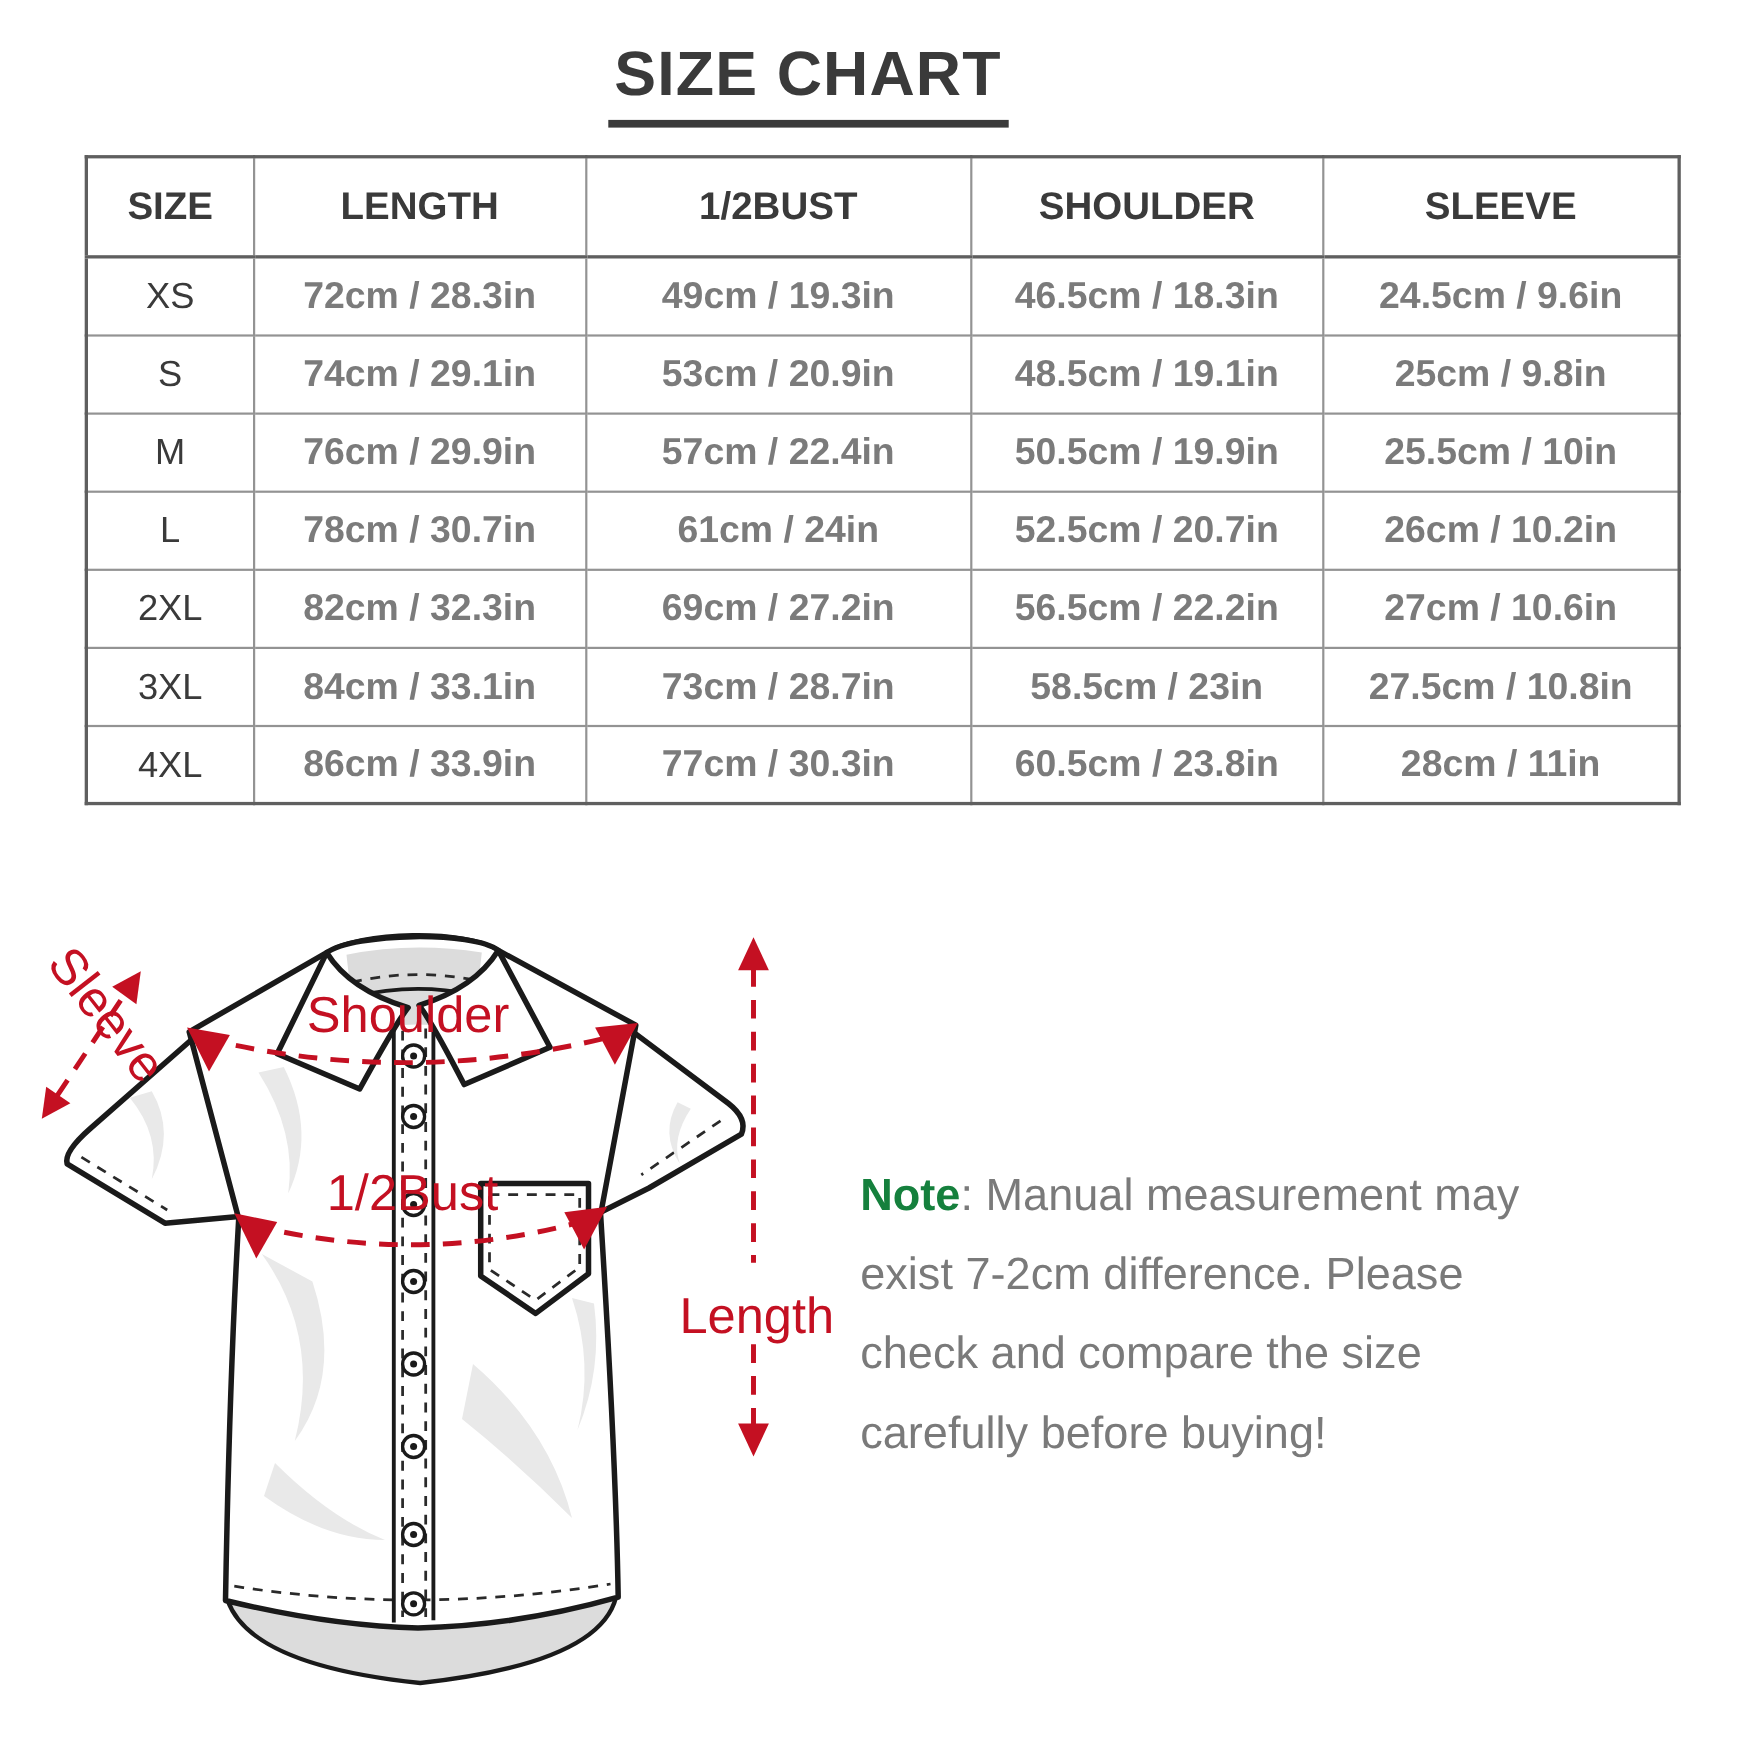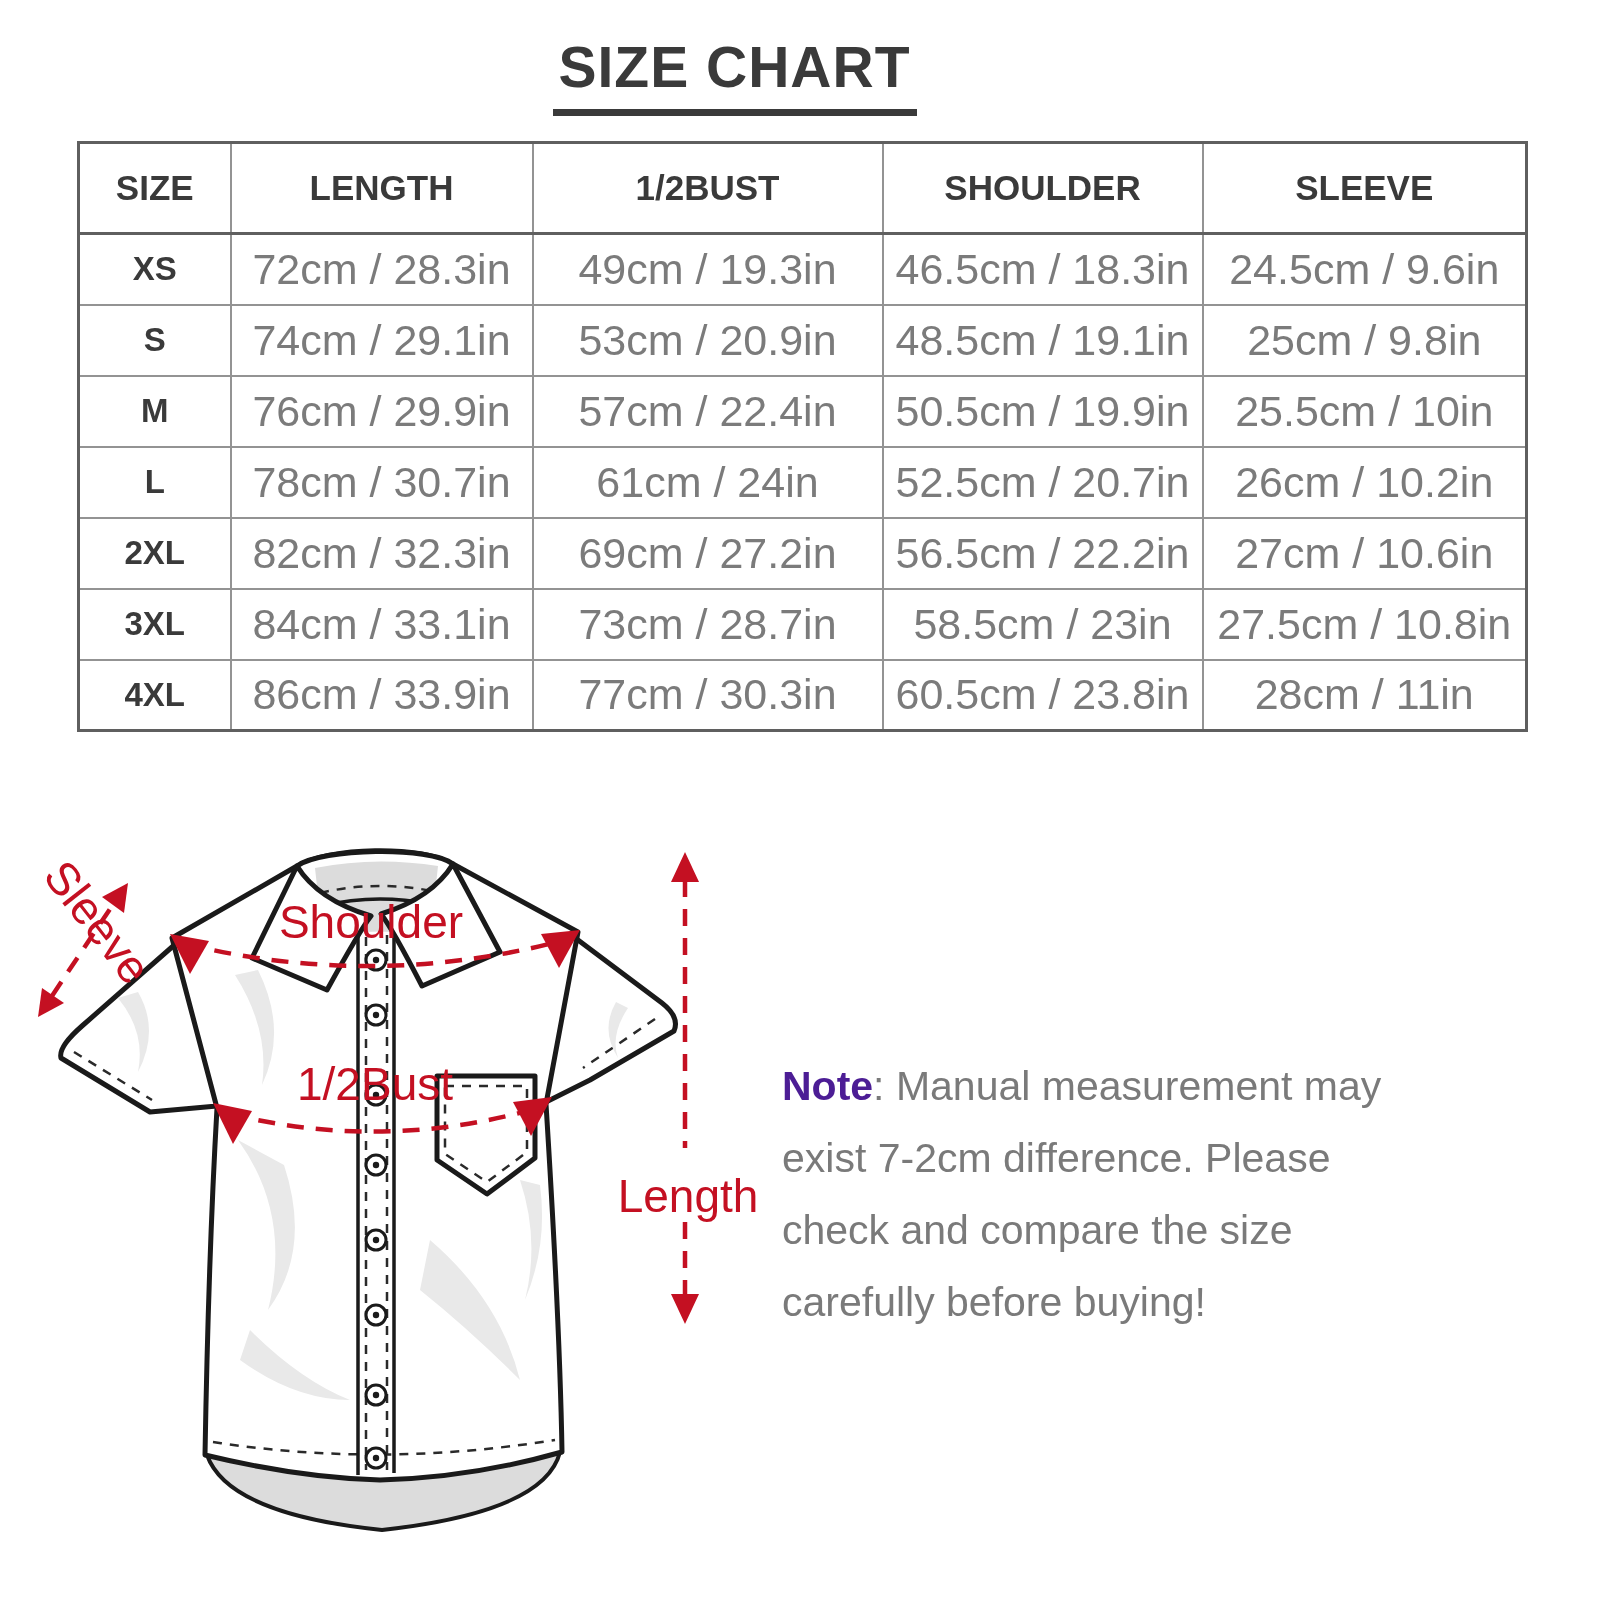--- a/index.html
+++ b/index.html
@@ -20,27 +20,27 @@
     border:3px solid var(--line-dark);
   }
   .size-table th, .size-table td {
     border:2px solid var(--line); text-align:center; vertical-align:middle;
     height:71px; padding:0;
   }
   .size-table thead th {
     height:91px; font-size:35px; font-weight:bold; color:var(--ink);
     border-bottom:3px solid var(--line-dark);
   }
-  .size-table td { font-size:43px; color:var(--val); font-weight:normal; }
-  .size-table td.size-cell { font-size:33px; font-weight:bold; color:var(--ink); }
+  .size-table td { font-size:34px; color:var(--val); font-weight:bold; }
+  .size-table td.size-cell { font-size:33px; font-weight:normal; color:var(--ink); }
   .note {
     position:absolute; left:782px; top:1050px; width:645px;
     font-size:41px; line-height:72px; color:#7a7a7a;
   }
-  .note b { color:#4c1d95; }
+  .note b { color:#15803d; }
   .shirt-svg { position:absolute; left:0; top:820px; }
   
   .outline { fill:#ffffff; stroke:#1a1a1a; stroke-width:5; stroke-linejoin:round; }
   .thin    { fill:none; stroke:#1a1a1a; stroke-width:3.5; stroke-linejoin:round; }
   .stitch  { fill:none; stroke:#2a2a2a; stroke-width:2.5; stroke-dasharray:9 8; }
   .shade   { fill:#dcdcdc; }
   .crease  { fill:#e9e9e9; }
   .meas    { fill:none; stroke:var(--accent); stroke-width:4.5; stroke-dasharray:17 12; }
   .head    { fill:var(--accent); }
   .rlabel  { fill:var(--accent); font-family:"Liberation Sans","DejaVu Sans",sans-serif; font-size:46px; }

